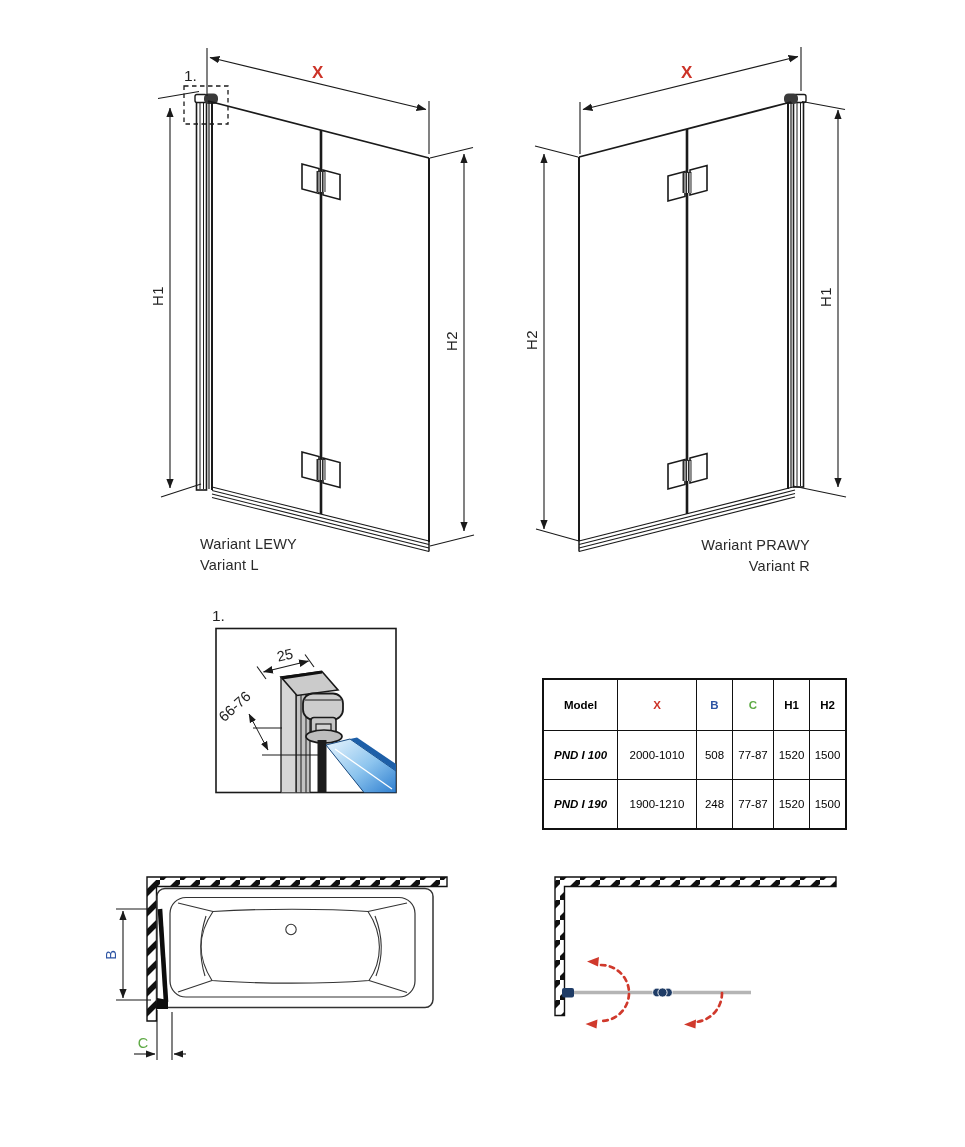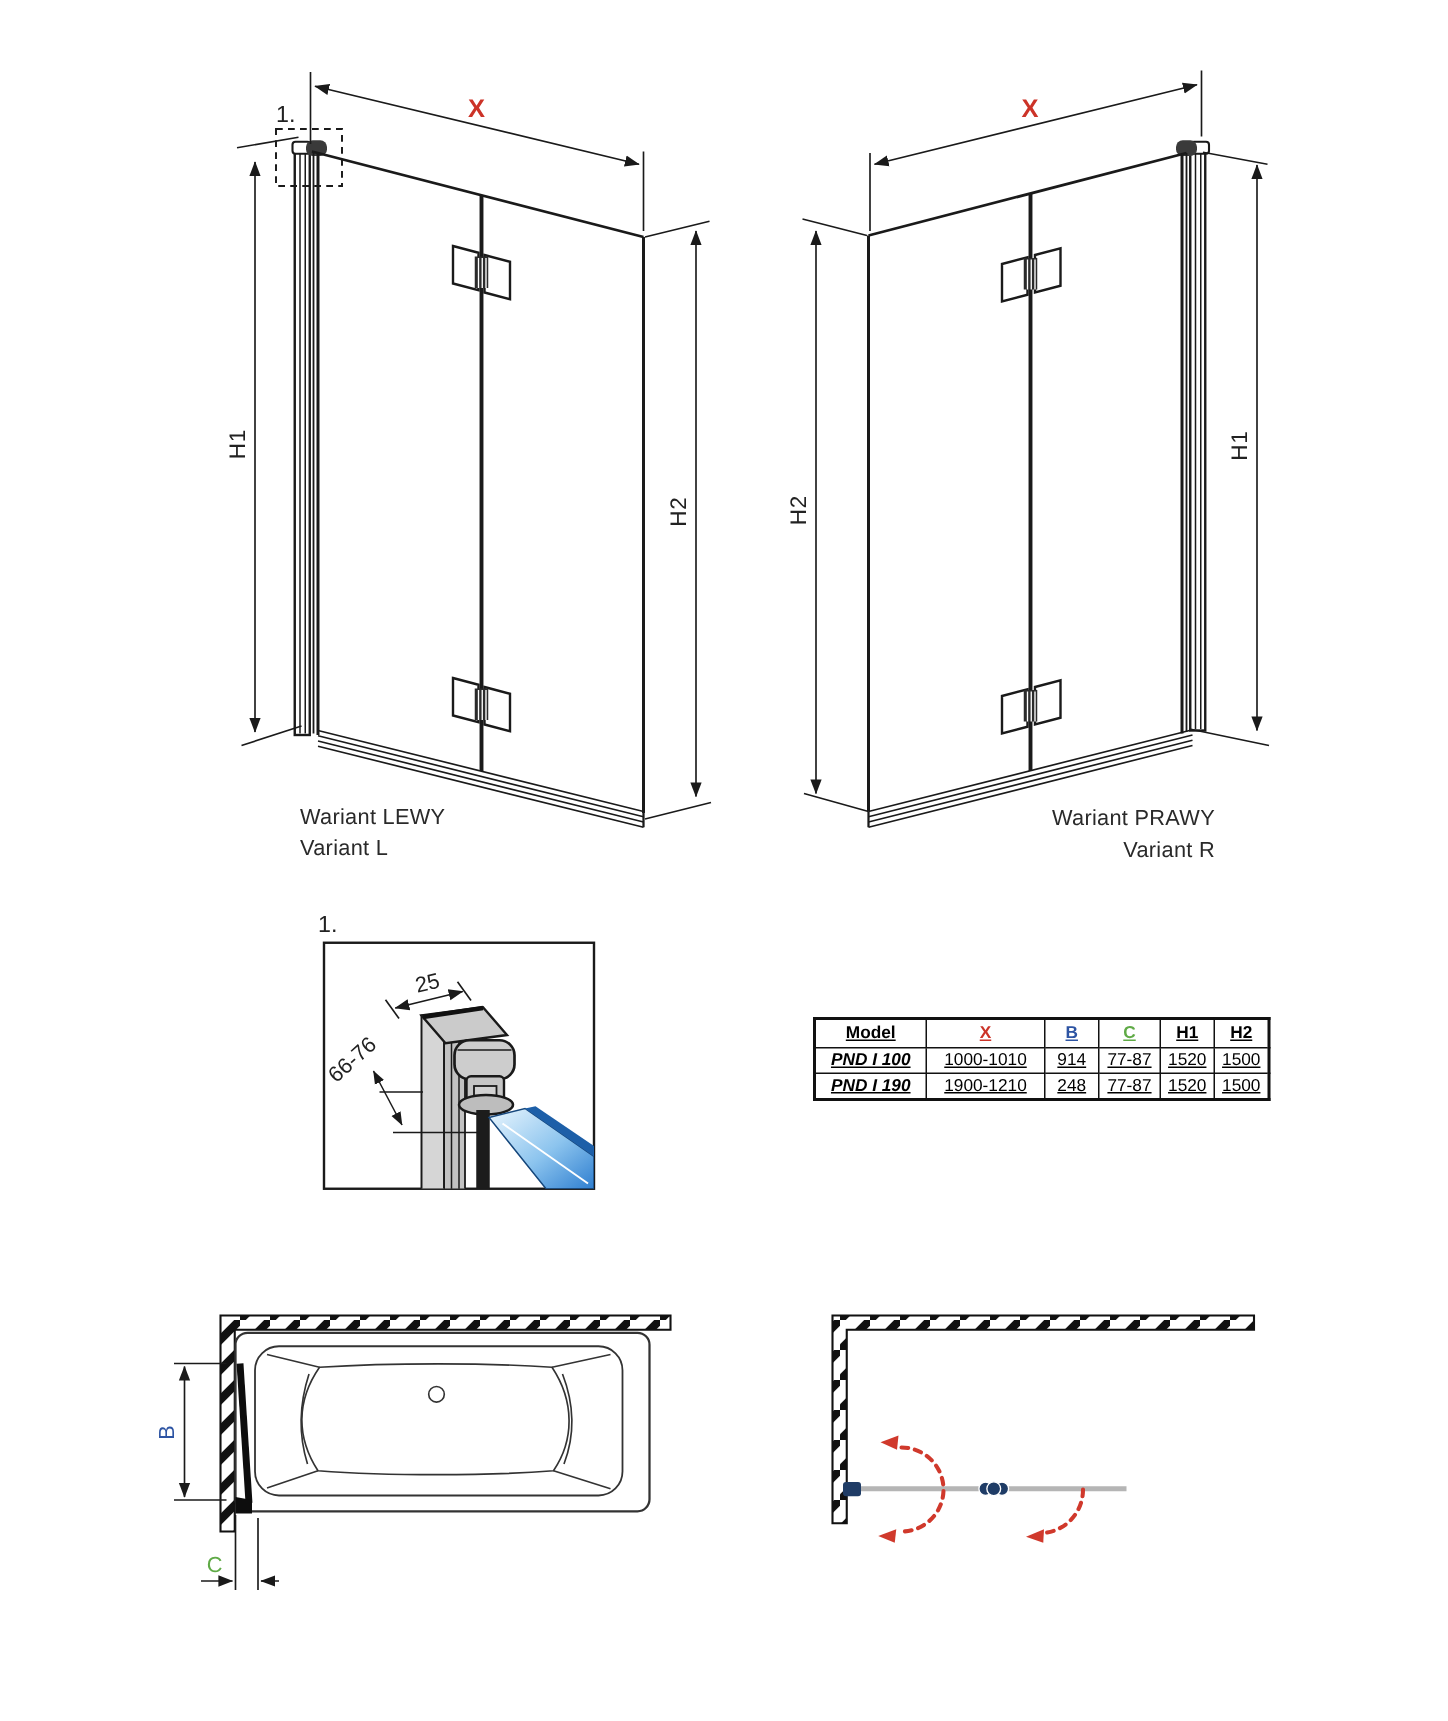--- a/index.html
+++ b/index.html
@@ -9,23 +9,23 @@
   .dimtxt{font-size:15px;letter-spacing:.5px;}
   .xtxt{font-size:17px;font-weight:bold;fill:#cc3328;}
   .captxt{font-size:14.5px;fill:#2a2a2a;letter-spacing:.2px;}
   .reftxt{font-size:15.5px;fill:#222;}
   .smdim{font-size:14.5px;}
   .btxt{fill:#2d54a3;font-size:14.5px;}
   .ctxt{fill:#5faa46;font-size:14.5px;}
 
   table.spec{position:absolute;left:542px;top:678px;border-collapse:collapse;
     border:2px solid #111;background:#fff;table-layout:fixed;}
-  table.spec th, table.spec td{border:1.2px solid #111;padding:0 2px;margin:0;
+  table.spec th, table.spec td{border:1.2px solid #111;padding:16px 2px;margin:0;
     font-size:11.5px;text-align:center;vertical-align:middle;white-space:nowrap;
-    height:16px;line-height:16px;text-decoration:underline;}
+    height:16px;line-height:16px;}
   table.spec th{font-weight:bold;height:18px;}
   table.spec .w-model{width:69px;}
   table.spec .w-x{width:74px;}
   table.spec .w-b{width:31px;}
   table.spec .w-c{width:36px;}
   table.spec .w-h1{width:31px;}
   table.spec .w-h2{width:31px;}
   table.spec th.hx{color:#cc3328;}
   table.spec th.hb{color:#2d54a3;}
   table.spec th.hc{color:#5faa46;}
@@ -288,22 +288,22 @@
       <th class="w-x hx">X</th>
       <th class="w-b hb">B</th>
       <th class="w-c hc">C</th>
       <th class="w-h1">H1</th>
       <th class="w-h2">H2</th>
     </tr>
   </thead>
   <tbody>
     <tr>
       <td class="model">PND I 100</td>
-      <td>1000-1010</td>
-      <td>914</td>
+      <td>2000-1010</td>
+      <td>508</td>
       <td>77-87</td>
       <td>1520</td>
       <td>1500</td>
     </tr>
     <tr>
       <td class="model">PND I 190</td>
       <td>1900-1210</td>
       <td>248</td>
       <td>77-87</td>
       <td>1520</td>

